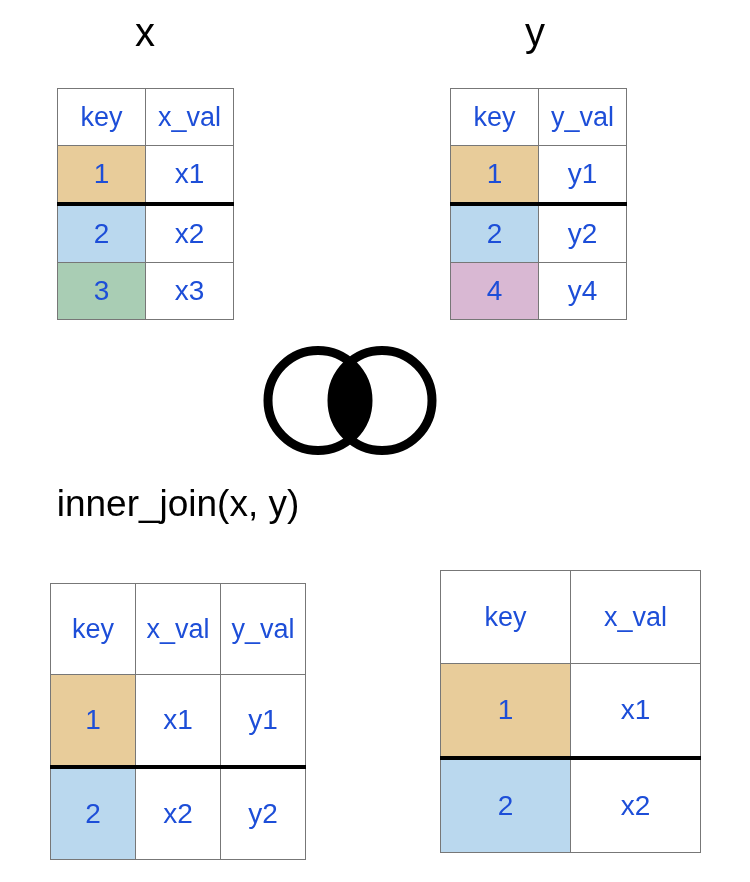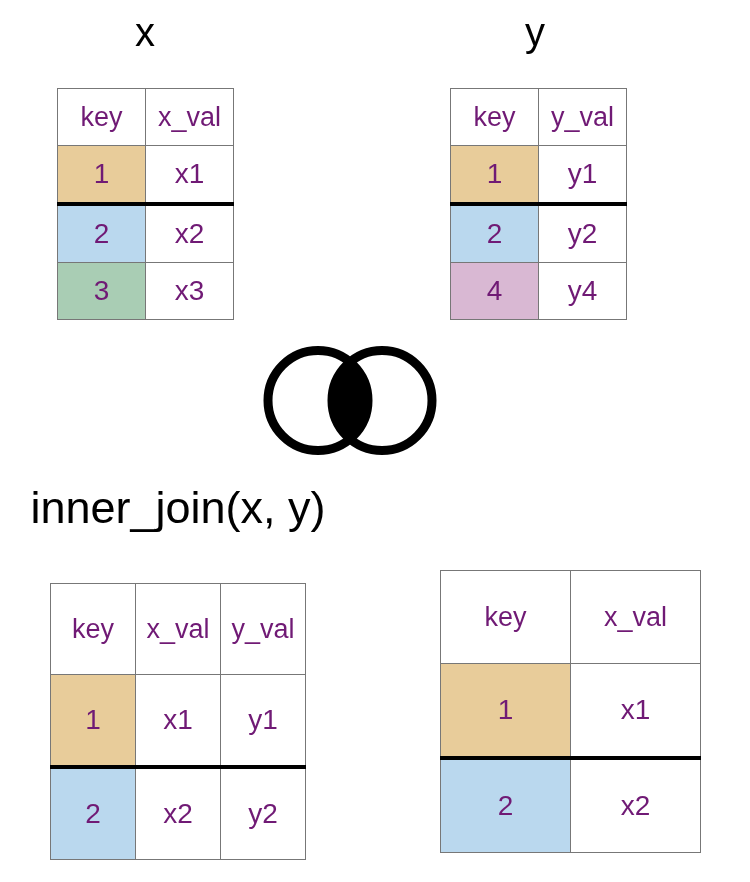--- a/index.html
+++ b/index.html
@@ -26,40 +26,40 @@
   
   .title {
     position: absolute;
     text-align: center;
     font-weight: 400;
     color: #000;
     white-space: nowrap;
     line-height: 1;
   }
   .title-small { font-size: 40px; }
-  .title-large { font-size: 45px; }
+  .title-large { font-size: 37px; }
 
   #title-x  { left: 45px;  top: 12px; width: 200px; }
   #title-y  { left: 435px; top: 12px; width: 200px; }
   #title-inner { left: 8px;   top: 485px; width: 340px; }
   #title-semi  { left: 400px; top: 485px; width: 340px; }
 
   
   .tbl {
     position: absolute;
     border-collapse: collapse;
     table-layout: fixed;
     background: #fff;
   }
   .tbl td {
     border: 1px solid #777777;
     text-align: center;
     vertical-align: middle;
     font-size: 28px;
-    color: #701a75;
+    color: #1d4ed8;
     padding: 0;
     background: #ffffff;
   }
   .tbl td.hdr {
     font-size: 27px;
   }
   
   .tbl tr.thick-bottom > td {
     border-bottom: 4px solid #000000;
   }

